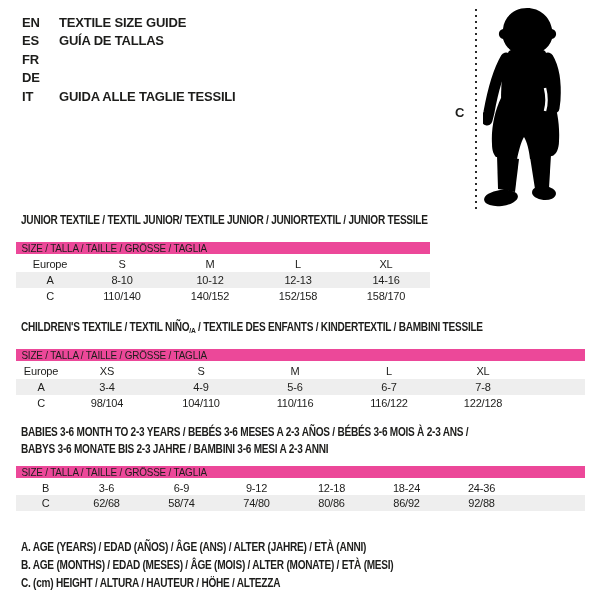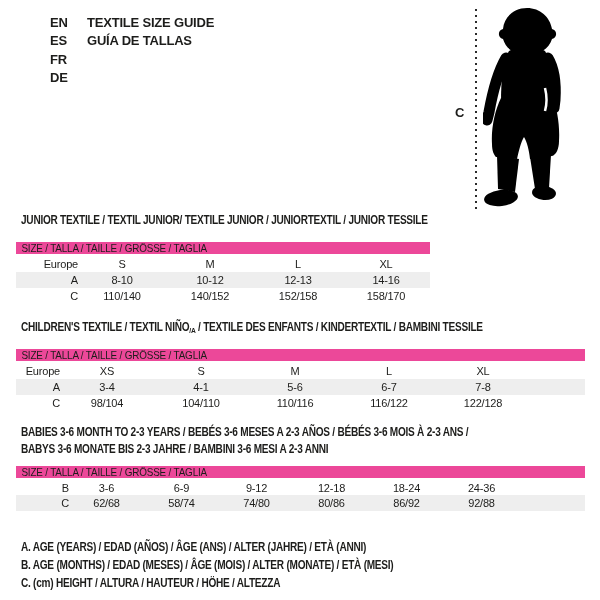--- a/index.html
+++ b/index.html
@@ -8,21 +8,21 @@
     position:relative;
     background:#ffffff;
     color:#1d1d1b;
     font-family:"Liberation Sans", sans-serif;
     overflow:hidden;
   }
 
   
   .lang-header { position:absolute; left:22px; top:13px; }
   .lang-row { display:flex; height:18.5px; align-items:center;
-              font-size:13px; font-weight:bold; letter-spacing:-0.2px;margin-left:28px; }
+              font-size:13px; font-weight:bold; letter-spacing:-0.2px; }
   .lang-code { width:37px; }
   .lang-title { white-space:nowrap; }
 
   
   .figure { position:absolute; left:452px; top:6px; width:140px; height:208px; }
   .dash-line {
     position:absolute; left:23px; top:3px; width:2px; height:201px;
     background:repeating-linear-gradient(to bottom, #2b2b2b 0 2.5px, transparent 2.5px 6px);
   }
   .c-label { position:absolute; left:3px; top:99px; font-size:13px; font-weight:bold; }
@@ -45,21 +45,21 @@
   }
 
   
   table.size-table {
     position:absolute; border-collapse:collapse; table-layout:fixed;
     font-size:11px; letter-spacing:-0.2px; color:#1d1d1b;
   }
   table.size-table td {
     padding:0; text-align:center; vertical-align:middle; white-space:nowrap; overflow:hidden;
   }
-  table.size-table td.lbl { text-align:right; padding-left:6px; }
+  table.size-table td.lbl { text-align:center; padding-left:6px; }
   tr.bar-row td {
     background:#ec4899; text-align:left; height:13px;
     border-bottom:2px solid #ffffff;
   }
   tr.bar-row td .bar-text {
     display:inline-block; padding-left:6px;
     transform:scaleX(0.9); transform-origin:left center;
   }
   tr.hdr-row td { height:17px; background:#ffffff; }
   tr.data-row td { height:16px; }
@@ -84,20 +84,24 @@
   </div>
   <div class="lang-row">
     <span class="lang-code">ES</span>
     <span class="lang-title">GUÍA DE TALLAS</span>
   </div>
   <div class="lang-row">
     <span class="lang-code">FR</span>
   </div>
   <div class="lang-row">
     <span class="lang-code">DE</span>
+  </div>
+  <div class="lang-row">
+    <span class="lang-code">IT</span>
+    <span class="lang-title">GUIDA ALLE TAGLIE TESSILI</span>
   </div>
 </div>
 
 <div class="figure">
   <span class="c-label">C</span>
   <div class="dash-line"></div>
   <svg width="88" height="200" viewBox="0 0 86 200" aria-hidden="true">
     <g fill="#000000">
 
       <path d="M43,0 C30,0 20,9 19,21 C14,22 13,29 19,31 C22,41 31,47 43,47 C55,47 65,41 68,31 C74,29 73,22 68,21 C66,9 56,0 43,0 Z"></path>
@@ -181,21 +185,21 @@
     <td>XS</td>
     <td>S</td>
     <td>M</td>
     <td>L</td>
     <td>XL</td>
     <td></td>
   </tr>
   <tr class="data-row row-gray">
     <td class="lbl">A</td>
     <td>3-4</td>
-    <td>4-1</td>
+    <td>4-9</td>
     <td>5-6</td>
     <td>6-7</td>
     <td>7-8</td>
     <td></td>
   </tr>
   <tr class="data-row row-white">
     <td class="lbl">C</td>
     <td>98/104</td>
     <td>104/110</td>
     <td>110/116</td>

